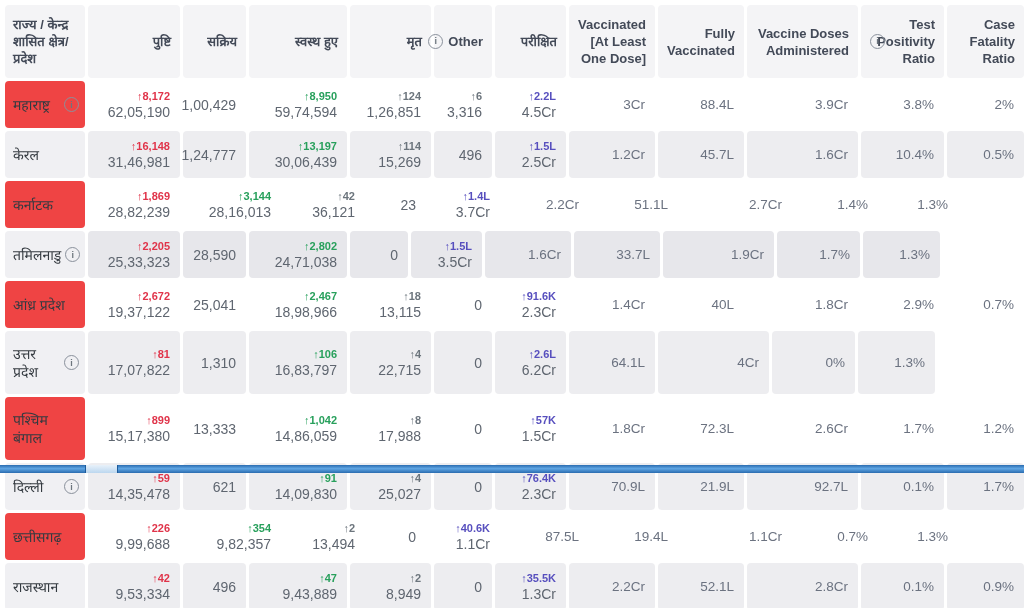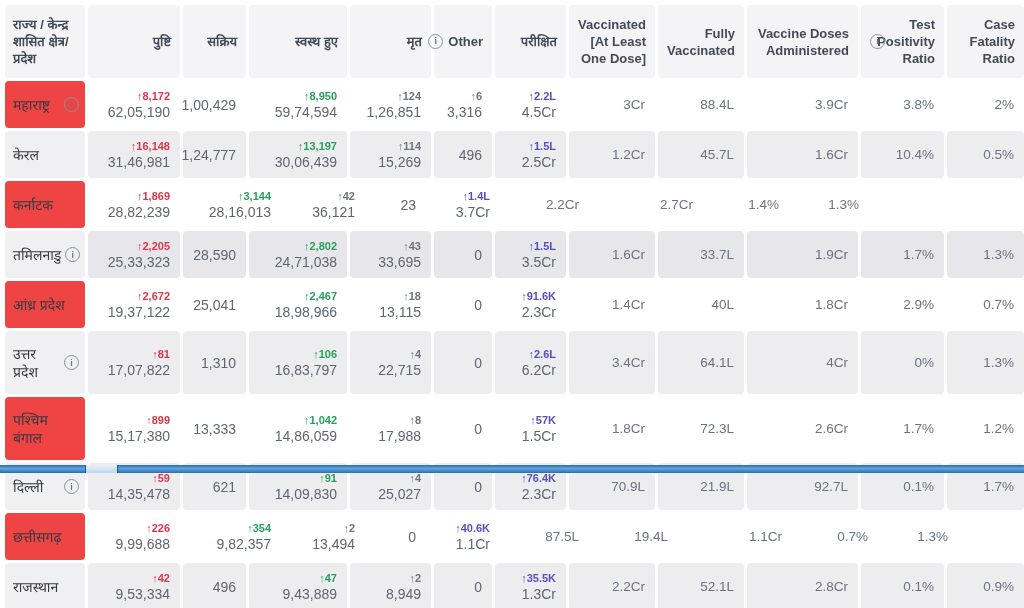--- a/index.html
+++ b/index.html
@@ -249,20 +249,23 @@
       <span class="delta delta-neutral"></span>
       <span class="value">23</span>
     </div>
     <div class="cell c-test">
       <span class="delta delta-tested">↑1.4L</span>
       <span class="value">3.7Cr</span>
     </div>
     <div class="cell c-v1">
       <span class="single">2.2Cr</span>
     </div>
+    <div class="cell c-v2">
+      <span class="single">51.1L</span>
+    </div>
     <div class="cell c-dose">
       <span class="single">2.7Cr</span>
     </div>
     <div class="cell c-tpr">
       <span class="single">1.4%</span>
     </div>
     <div class="cell c-cfr">
       <span class="single">1.3%</span>
     </div>
   </div>
@@ -276,24 +279,20 @@
       <span class="delta delta-confirmed">↑2,205</span>
       <span class="value">25,33,323</span>
     </div>
     <div class="cell c-act">
       <span class="value">28,590</span>
     </div>
     <div class="cell c-rec">
       <span class="delta delta-recovered">↑2,802</span>
       <span class="value">24,71,038</span>
     </div>
-    <div class="cell c-dead">
-      <span class="delta delta-neutral">↑43</span>
-      <span class="value">33,695</span>
-    </div>
     <div class="cell c-oth">
       <span class="delta delta-neutral"></span>
       <span class="value">0</span>
     </div>
     <div class="cell c-test">
       <span class="delta delta-tested">↑1.5L</span>
       <span class="value">3.5Cr</span>
     </div>
     <div class="cell c-v1">
       <span class="single">1.6Cr</span>
@@ -378,23 +377,20 @@
       <span class="value">22,715</span>
     </div>
     <div class="cell c-oth">
       <span class="delta delta-neutral"></span>
       <span class="value">0</span>
     </div>
     <div class="cell c-test">
       <span class="delta delta-tested">↑2.6L</span>
       <span class="value">6.2Cr</span>
     </div>
-    <div class="cell c-v1">
-      <span class="single">3.4Cr</span>
-    </div>
     <div class="cell c-v2">
       <span class="single">64.1L</span>
     </div>
     <div class="cell c-dose">
       <span class="single">4Cr</span>
     </div>
     <div class="cell c-tpr">
       <span class="single">0%</span>
     </div>
     <div class="cell c-cfr">

